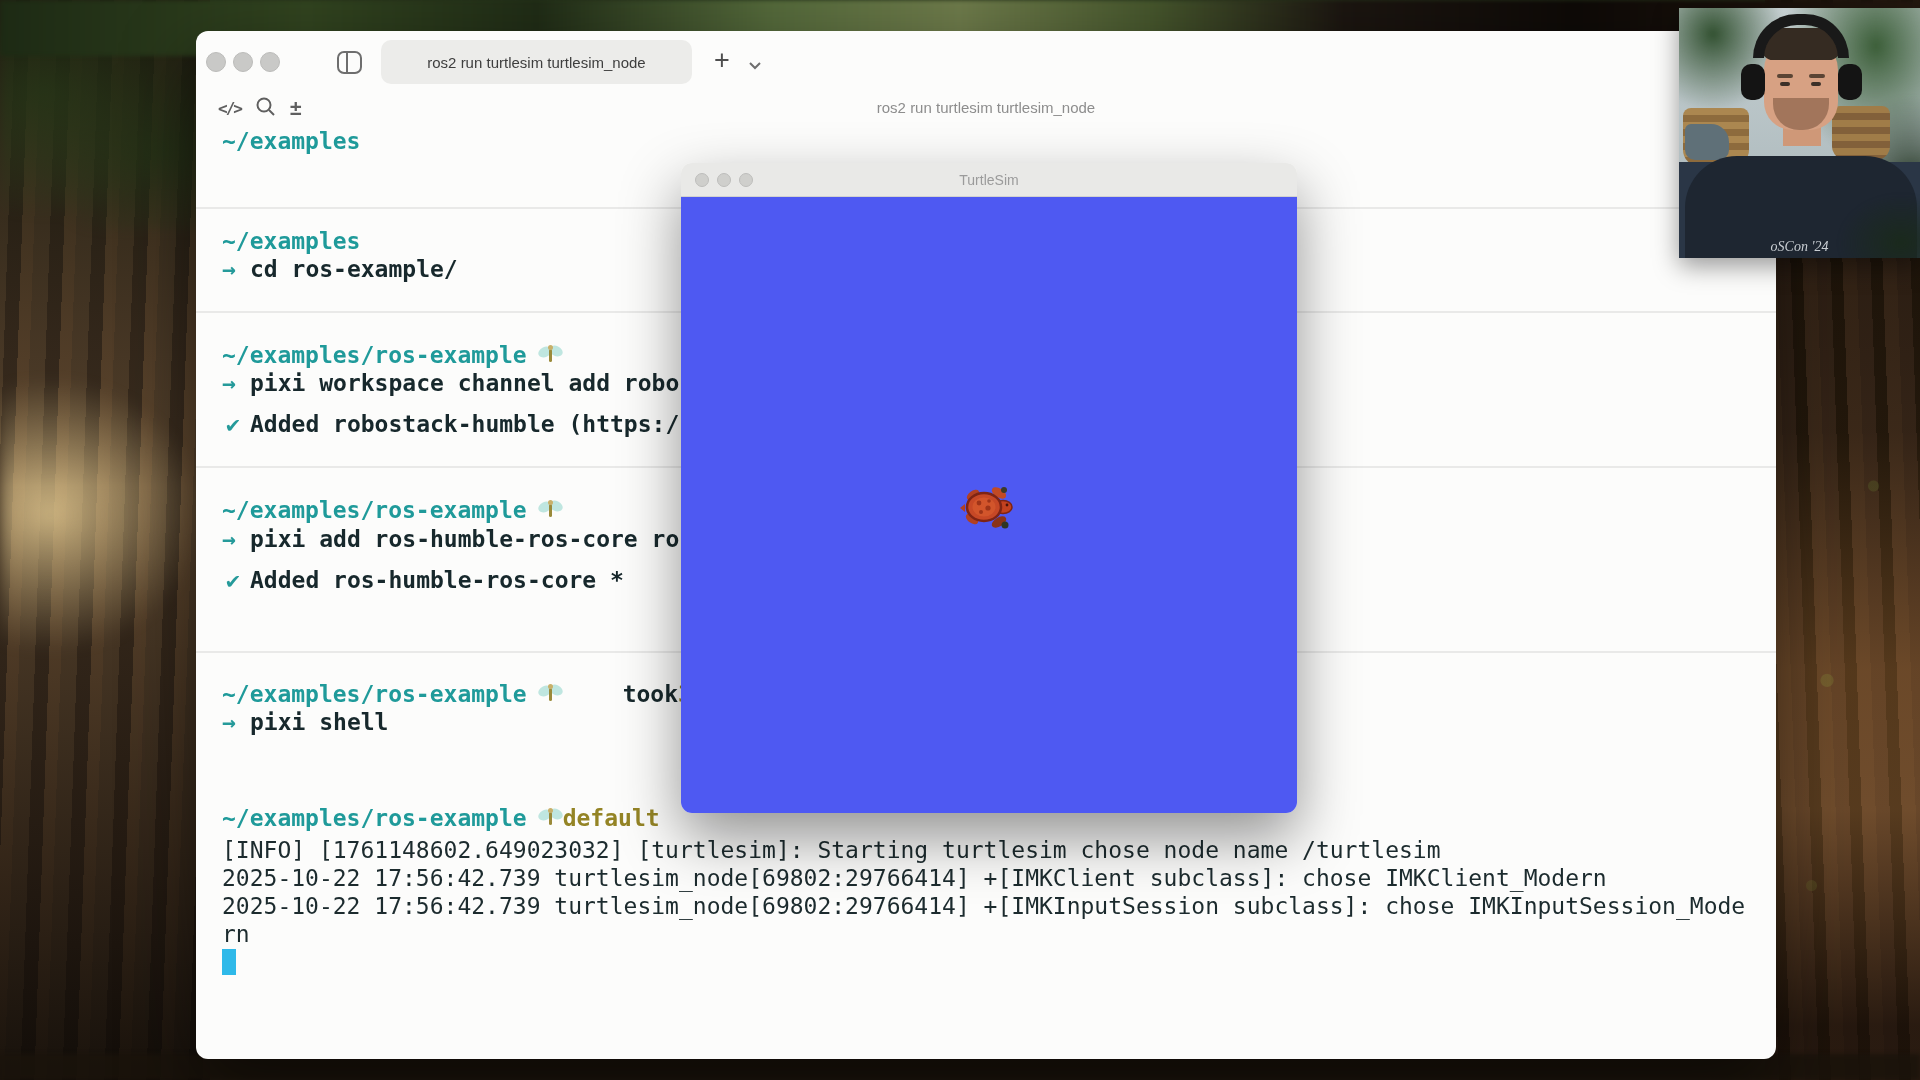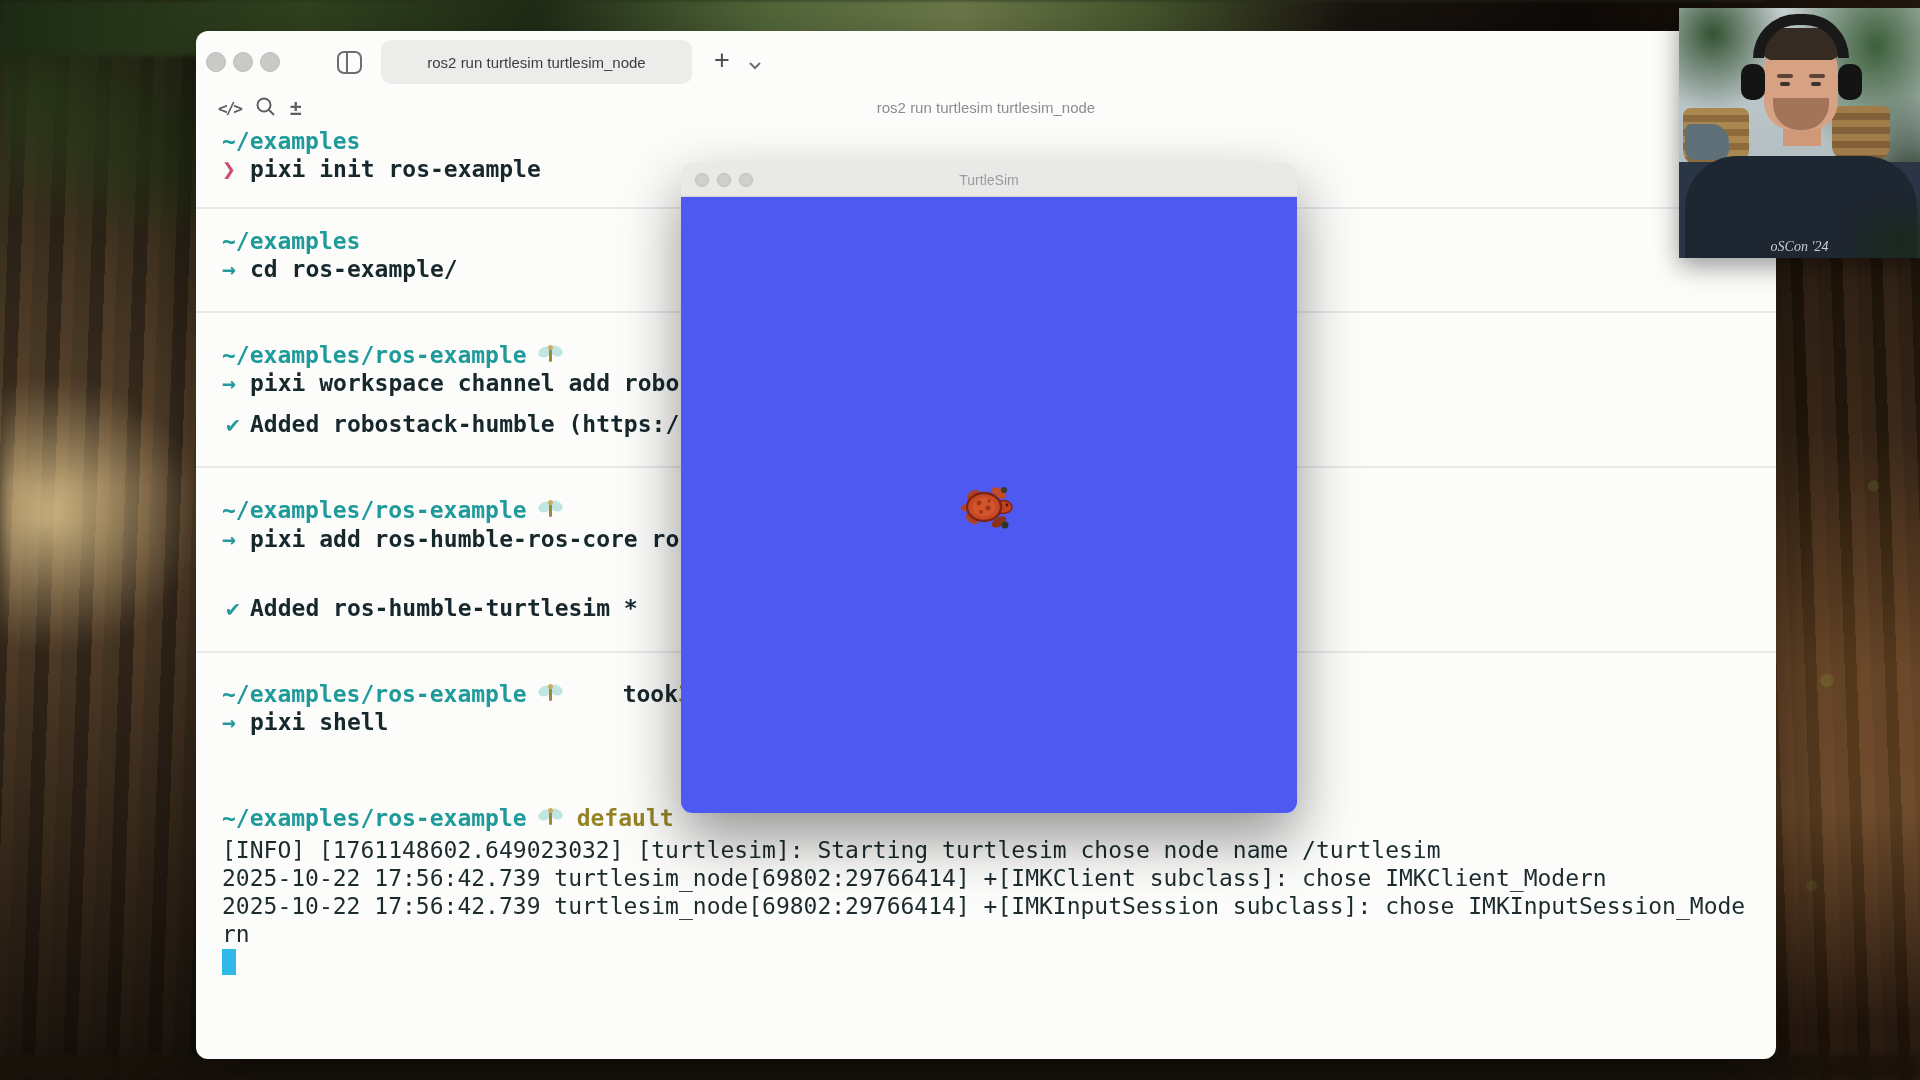--- a/index.html
+++ b/index.html
@@ -52,21 +52,21 @@
   .hr { position:absolute; left:0; width:100%; height:2px; background:#e9e9e8; }
   .path  { color:#1f9a9a; font-weight:bold;margin-top:12px; }
   .cmdtext { font-weight:bold; color:#17282c; }
   .outtext { font-weight:bold; color:#17282c; }
   .gcell { display:inline-block; width:28px; font-weight:bold; }
   .chev  { color:#cf4a6e; }
   .arrow { color:#259a9a; }
   .check { color:#259a9a; padding-left:4px; font-weight:normal; }
   .olive { color:#948425; font-weight:bold; }
   .tk-label { font-weight:bold; margin-left:60px; }
-  .env-badge { margin-left:14px; }
+  .env-badge { }
   .fairy { margin-left:10px; vertical-align:-4px; }
   .logs { position:absolute; left:26px; top:773px; width:1530px; font-family:"DejaVu Sans Mono",monospace;
     font-size:23px; line-height:28px; color:#1c2b2e; }
   .logline { word-break:break-all; }
   .flowline { white-space:pre; }
   .cursor { width:14px; height:26px; background:#2fb9e9; margin-top:1px; }
 
   
   .tsim { position:absolute; left:681px; top:163px; width:616px; height:650px; z-index:30;
     border-radius:11px; overflow:hidden; box-shadow:0 25px 60px rgba(0,0,0,.42); }
@@ -163,21 +163,20 @@
           <circle cx="9" cy="9" r="6.5"></circle>
             <line x1="14" y1="14" x2="19" y2="19"></line>
         </svg>
       </span>
       <span class="pm-glyph">±</span>
     </div>
 
     <div class="wtitle">ros2 run turtlesim turtlesim_node</div>
 
     <div class="tline" style="top:96px"><span class="path">~/examples</span></div>
-    <div class="tline" style="top:124px"><span class="gcell chev">❯</span><span class="cmdtext">pixi init ros-example</span></div>
     <div class="hr" style="top:176px"></div>
 
     <div class="tline" style="top:196px"><span class="path">~/examples</span></div>
     <div class="tline" style="top:224px"><span class="gcell arrow">→</span><span class="cmdtext">cd ros-example/</span></div>
     <div class="hr" style="top:280px"></div>
 
     <div class="tline" style="top:310px"><span class="path">~/examples/ros-example</span><span class="fairy"><svg width="26" height="24" viewBox="0 0 26 24">
             <ellipse cx="8" cy="9" rx="7" ry="5" fill="#bfe6e0" transform="rotate(-25 8 9)"></ellipse>
             <ellipse cx="19" cy="8" rx="7" ry="5" fill="#bfe6e0" transform="rotate(25 19 8)"></ellipse>
             <rect x="12" y="6" width="3" height="13" rx="1.5" fill="#9a8a3a"></rect>
@@ -187,21 +186,21 @@
     <div class="tline" style="top:379px"><span class="gcell check">✔</span><span class="outtext">Added robostack-humble (https:/</span></div>
     <div class="hr" style="top:435px"></div>
 
     <div class="tline" style="top:465px"><span class="path">~/examples/ros-example</span><span class="fairy"><svg width="26" height="24" viewBox="0 0 26 24">
             <ellipse cx="8" cy="9" rx="7" ry="5" fill="#bfe6e0" transform="rotate(-25 8 9)"></ellipse>
             <ellipse cx="19" cy="8" rx="7" ry="5" fill="#bfe6e0" transform="rotate(25 19 8)"></ellipse>
             <rect x="12" y="6" width="3" height="13" rx="1.5" fill="#9a8a3a"></rect>
             <circle cx="13.5" cy="4.5" r="2.5" fill="#c8b06a"></circle>
           </svg></span></div>
     <div class="tline" style="top:494px"><span class="gcell arrow">→</span><span class="cmdtext">pixi add ros-humble-ros-core ros</span></div>
-    <div class="tline" style="top:563px"><span class="gcell check">✔</span><span class="outtext">Added ros-humble-turtlesim *</span></div>
+    <div class="tline" style="top:535px"><span class="gcell check">✔</span><span class="outtext">Added ros-humble-ros-core *</span></div>
     <div class="hr" style="top:620px"></div>
 
     <div class="tline" style="top:649px"><span class="path">~/examples/ros-example</span><span class="fairy"><svg width="26" height="24" viewBox="0 0 26 24">
             <ellipse cx="8" cy="9" rx="7" ry="5" fill="#bfe6e0" transform="rotate(-25 8 9)"></ellipse>
             <ellipse cx="19" cy="8" rx="7" ry="5" fill="#bfe6e0" transform="rotate(25 19 8)"></ellipse>
             <rect x="12" y="6" width="3" height="13" rx="1.5" fill="#9a8a3a"></rect>
             <circle cx="13.5" cy="4.5" r="2.5" fill="#c8b06a"></circle>
           </svg></span><span class="tk-label">took</span><span class="olive">3</span></div>
     <div class="tline" style="top:677px"><span class="gcell arrow">→</span><span class="cmdtext">pixi shell</span></div>
 

